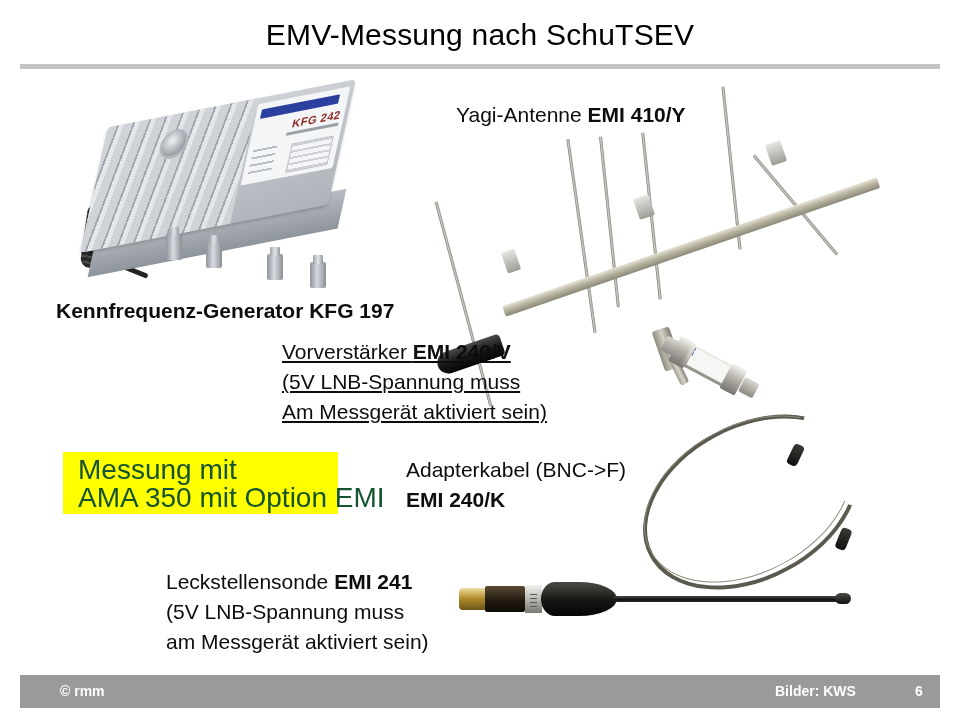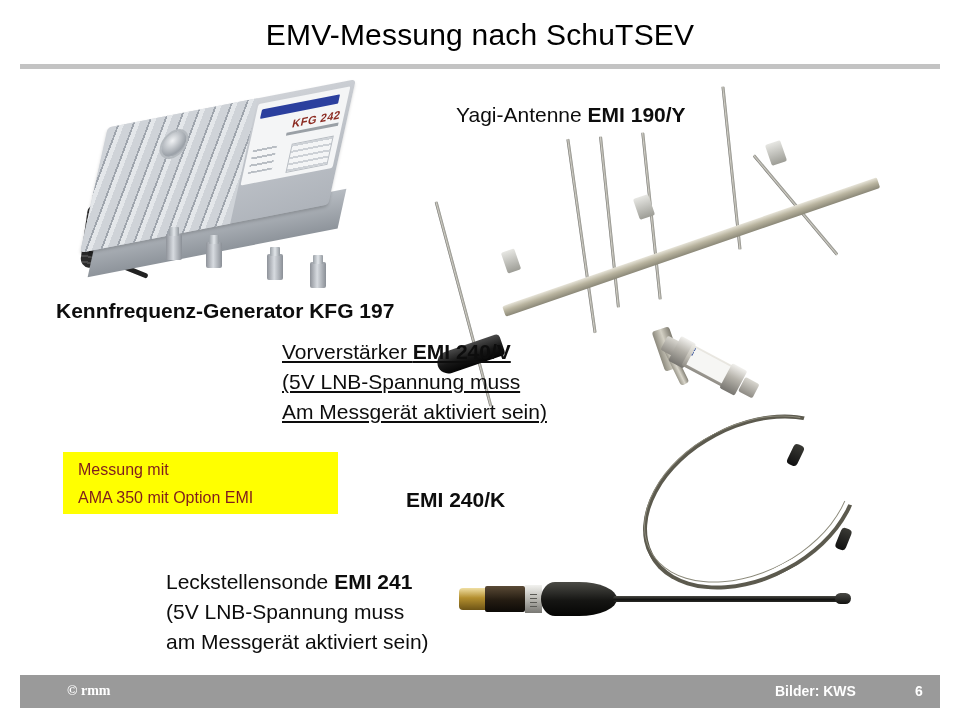--- a/index.html
+++ b/index.html
@@ -59,44 +59,44 @@
     left: 63px;
     top: 452px;
     width: 275px;
     height: 62px;
     background: #ffff00;
   }
   .yellow-box .txt-inner {
     position: absolute;
     left: 15px;
     top: 4px;
-    font-size: 16px;
+    font-size: 28px;
     line-height: 28px;
     white-space: pre;
-    color: #7f1d1d;
+    color: #14532d;
   }
 
   
   .footer-bar {
     position: absolute;
     left: 20px;
     top: 675px;
     width: 920px;
     height: 33px;
     background: #9a9a9a;
   }
   .footer-bar span {
     position: absolute;
     color: #ffffff;
     font-size: 14px;
     font-weight: 700;
     top: 8px;
     white-space: pre;
   }
-  .f-copy  { left: 47px; font-family: Liberation Serif, serif; }
+  .f-copy  { left: 40px; }
   .f-mid   { left: 175px; }
   .f-cred  { left: 755px; }
   .f-page  { left: 895px; }
 
   
 
   
   .kfg-wrap { position: absolute; left: 62px; top: 96px; width: 320px; height: 200px; }
   .kfg-body {
     position: absolute; left: 32px; top: 10px; width: 248px; height: 120px;
@@ -389,27 +389,27 @@
   <div class="pb-conn"></div>
   <div class="pb-sleeve"></div>
   <div class="pb-ring">
       <i></i>
     </div>
   <div class="pb-cone"></div>
   <div class="pb-whip"></div>
   <div class="pb-tip"></div>
 </div>
 
-<div class="txt lbl-yagi"><span>Yagi-Antenne </span><b>EMI 190/Y</b></div>
+<div class="txt lbl-yagi"><span>Yagi-Antenne </span><b>EMI 410/Y</b></div>
 
 <div class="txt lbl-kfg">Kennfrequenz-Generator KFG 197</div>
 
 <div class="txt lbl-vv"><span>Vorverstärker </span><b>EMI 240/V</b><br><span>(5V LNB-Spannung muss</span><br><span>Am Messgerät aktiviert sein)</span></div>
 
-<div class="txt lbl-adapter"><br><b>EMI 240/K</b></div>
+<div class="txt lbl-adapter"><span>Adapterkabel (BNC-&gt;F)</span><br><b>EMI 240/K</b></div>
 
 <div class="txt lbl-leck"><span>Leckstellensonde </span><b>EMI 241</b><br><span>(5V LNB-Spannung muss</span><br><span>am Messgerät aktiviert sein)</span></div>
 
 <div class="yellow-box">
   <div class="txt-inner"><span>Messung mit</span><br><span>AMA 350 mit Option EMI</span></div>
 </div>
 
 <div class="footer-bar">
   <span class="f-copy">© rmm</span>
   <span class="f-cred">Bilder: KWS</span>

